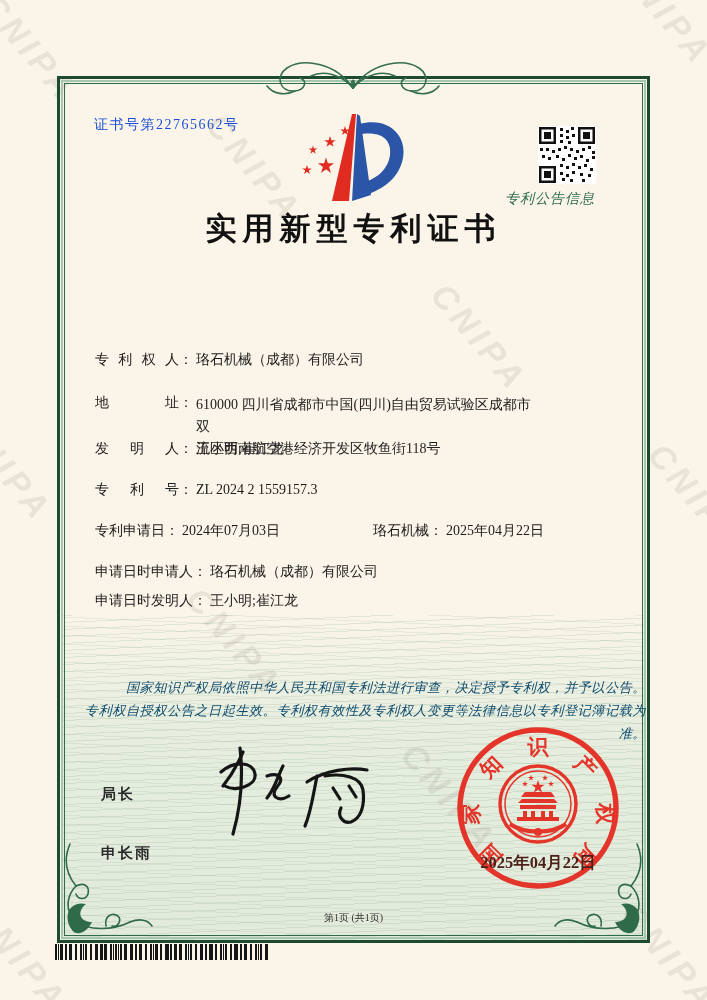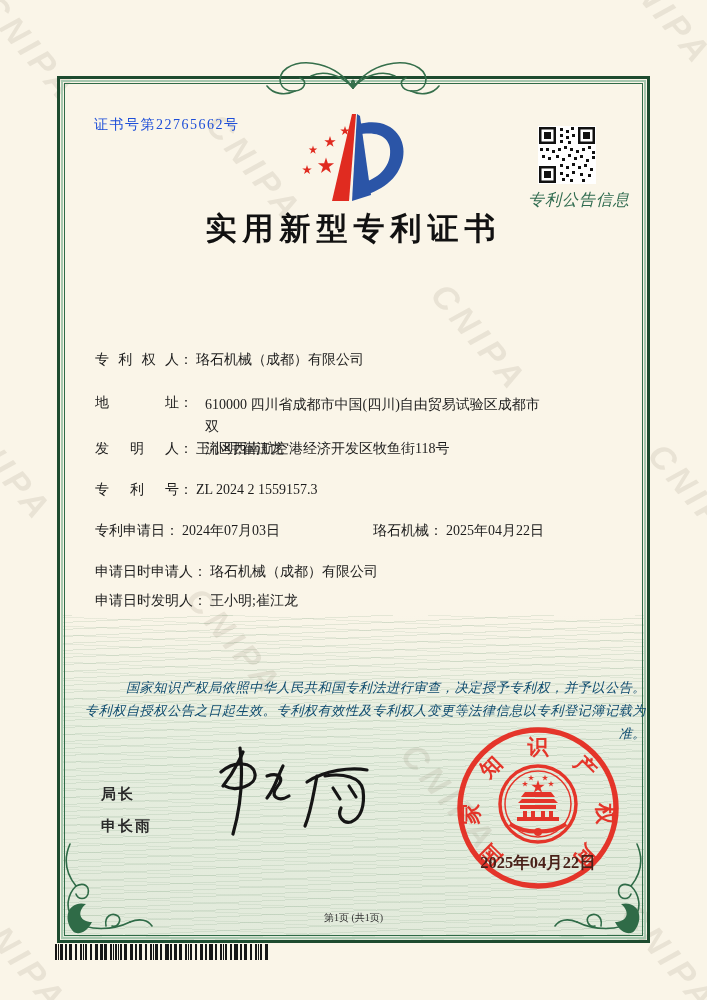--- a/index.html
+++ b/index.html
@@ -17,28 +17,28 @@
       linear-gradient(180deg, rgba(230,238,223,0) 0%, rgba(230,238,223,0.85) 30%, #e5edde 48%, #e2eadb 100%);}
   
   .frame{position:absolute;z-index:3;left:57px;top:76px;width:587px;height:861px;
          border:3px solid #1d4b2f;}
   .frame-inner{position:absolute;left:1px;top:1px;right:1px;bottom:1px;border:2px solid #a6c7ae;}
   .frame-inner2{position:absolute;left:1px;top:1px;right:1px;bottom:1px;border:1px solid #2f6b47;}
   .orn{position:absolute;z-index:4;}
   
   .abs{position:absolute;z-index:4;}
   .certno{left:94px;top:116px;font-size:14px;letter-spacing:1.5px;color:#1d4ed8;}
-  .qrlabel{left:505px;top:190px;width:125px;text-align:right;font-size:16px;font-style:italic;
+  .qrlabel{left:505px;top:190px;width:125px;text-align:left;font-size:14px;font-style:italic;
            color:#2f6b4f;letter-spacing:1px;}
   .title{left:0;right:0;top:208px;text-align:center;font-size:31px;font-weight:bold;
          letter-spacing:6px;color:#111;}
   .row{position:absolute;z-index:4;left:95px;font-size:14px;white-space:nowrap;}
   .row .val{margin-left:3px;}
   .jl{display:inline-block;width:84px;text-align:justify;text-align-last:justify;vertical-align:top;}
-  .addrblock{display:inline-block;vertical-align:top;margin-left:12px;line-height:22px;white-space:normal;width:345px;}
+  .addrblock{display:inline-block;vertical-align:top;margin-left:3px;line-height:22px;white-space:normal;width:345px;}
   .decl{left:61px;top:676px;width:585px;text-align:right;font-size:13.2px;line-height:23px;
         font-style:italic;letter-spacing:0.5px;color:#0c4a6e;}
   .director{left:101px;font-family:Liberation Sans, sans-serif;font-weight:600;font-size:15px;
             letter-spacing:2px;color:#2b2b2b;}
   .footerpage{left:61px;top:911px;width:585px;text-align:center;font-size:10px;color:#333;}
   .seal{left:452px;top:722px;z-index:5;}
   .qrbox{left:538px;top:126px;}
   .logo{left:295px;top:108px;}
   .sig{left:203px;top:740px;z-index:4;}
   .barcode{left:55px;top:944px;width:213px;height:16px;z-index:4;
@@ -178,21 +178,21 @@
   <div class="row" style="top:592px">
     <span>申请日时发明人</span><span>：</span><span class="val">王小明;崔江龙</span>
   </div>
 
   <div class="abs decl">
     <div>国家知识产权局依照中华人民共和国专利法进行审查，决定授予专利权，并予以公告。</div>
     <div>专利权自授权公告之日起生效。专利权有效性及专利权人变更等法律信息以专利登记簿记载为准。</div>
   </div>
 
   <div class="abs director" style="top:785px">局长</div>
-  <div class="abs director" style="top:817px">申长雨</div>
+  <div class="abs director" style="top:844px">申长雨</div>
 
   <svg class="abs sig" width="180" height="100" viewBox="0 0 180 100">
     <g stroke="#151515" stroke-width="3.2" fill="none" stroke-linecap="round" stroke-linejoin="round">
       <path d="M40,12 C34,26 28,36 20,46"></path>
       <path d="M18,32 C32,20 50,22 52,34 C54,46 32,52 22,46"></path>
       <path d="M37,8 C40,34 38,66 30,94"></path>
       <path d="M80,26 C74,38 72,48 64,58"></path>
       <path d="M64,36 C76,32 82,38 74,47 C66,57 76,62 86,56"></path>
       <path d="M104,42 C122,30 148,27 164,30"></path>
       <path d="M114,36 C110,56 108,72 102,86"></path>

